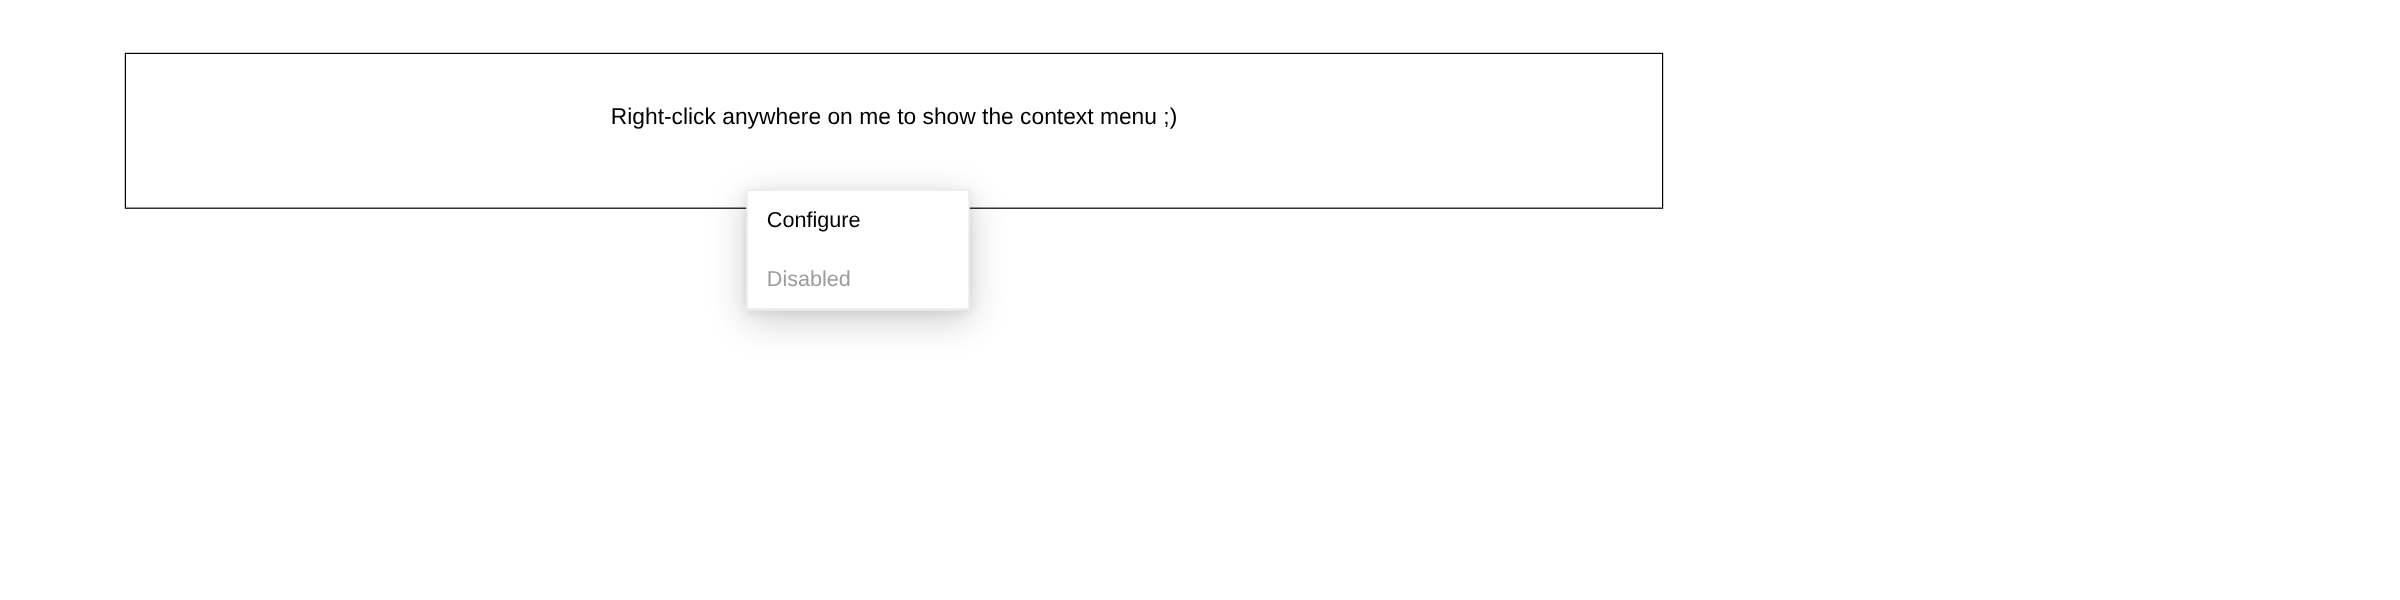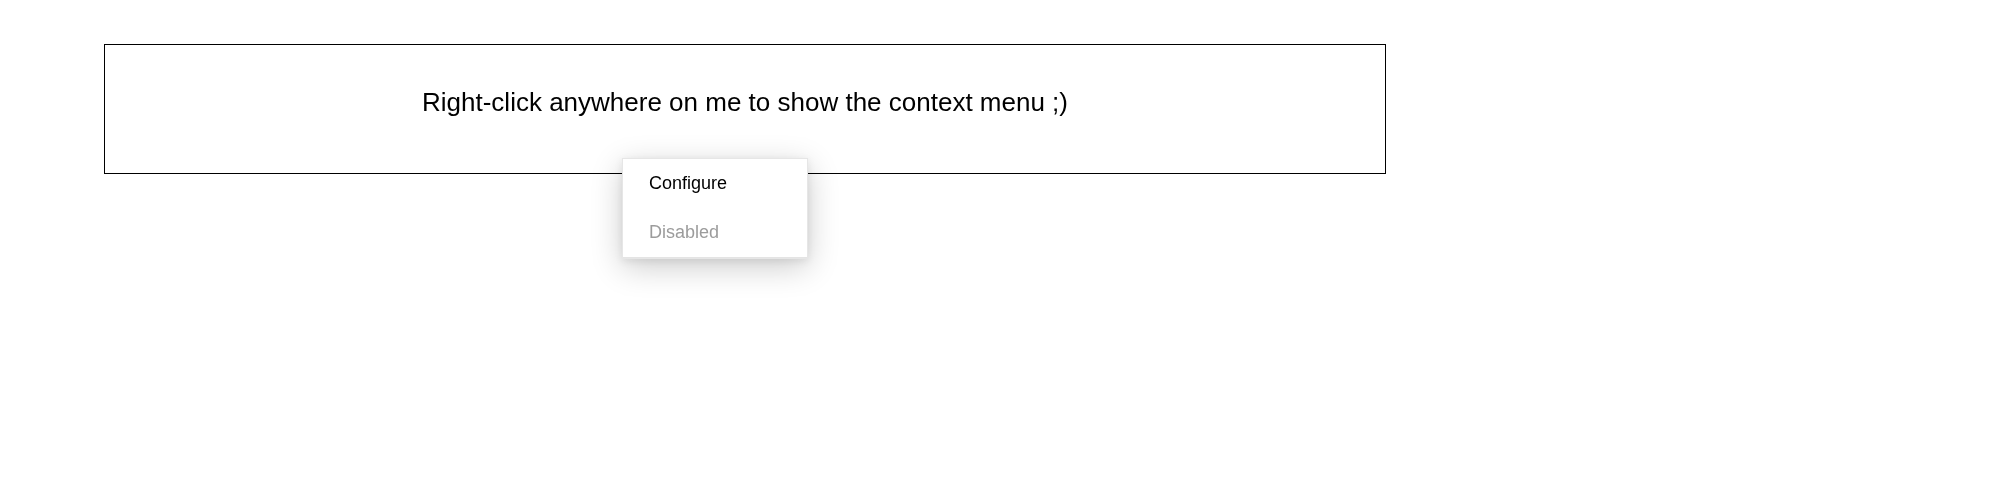--- a/index.html
+++ b/index.html
@@ -21,38 +21,38 @@
       width: 1282px;
       height: 130px;
       border: 1px solid #000000;
       background: #ffffff;
       display: flex;
       justify-content: center;
       align-items: flex-start;
       padding-top: 42px;
     }
     .instruction-text {
-      font-size: 26px;
+      font-size: 19px;
       color: #000000;
       line-height: 1.2;
     }
     .context-menu {
       position: absolute;
       left: 622px;
       top: 158px;
       width: 186px;
       background: #ffffff;
       border: 1px solid #e6e6e6;
       box-shadow: 0 8px 30px rgba(0,0,0,0.20), 0 2px 8px rgba(0,0,0,0.08);
     }
     .menu-item {
       height: 49px;
       display: flex;
       align-items: center;
-      padding-left: 26px;
+      padding-left: 16px;
       font-size: 18px;
       color: #000000;
       cursor: pointer;
     }
     .menu-item.disabled {
       color: #9c9c9c;
       cursor: default;
     }
     .menu-divider {
       height: 1px;

